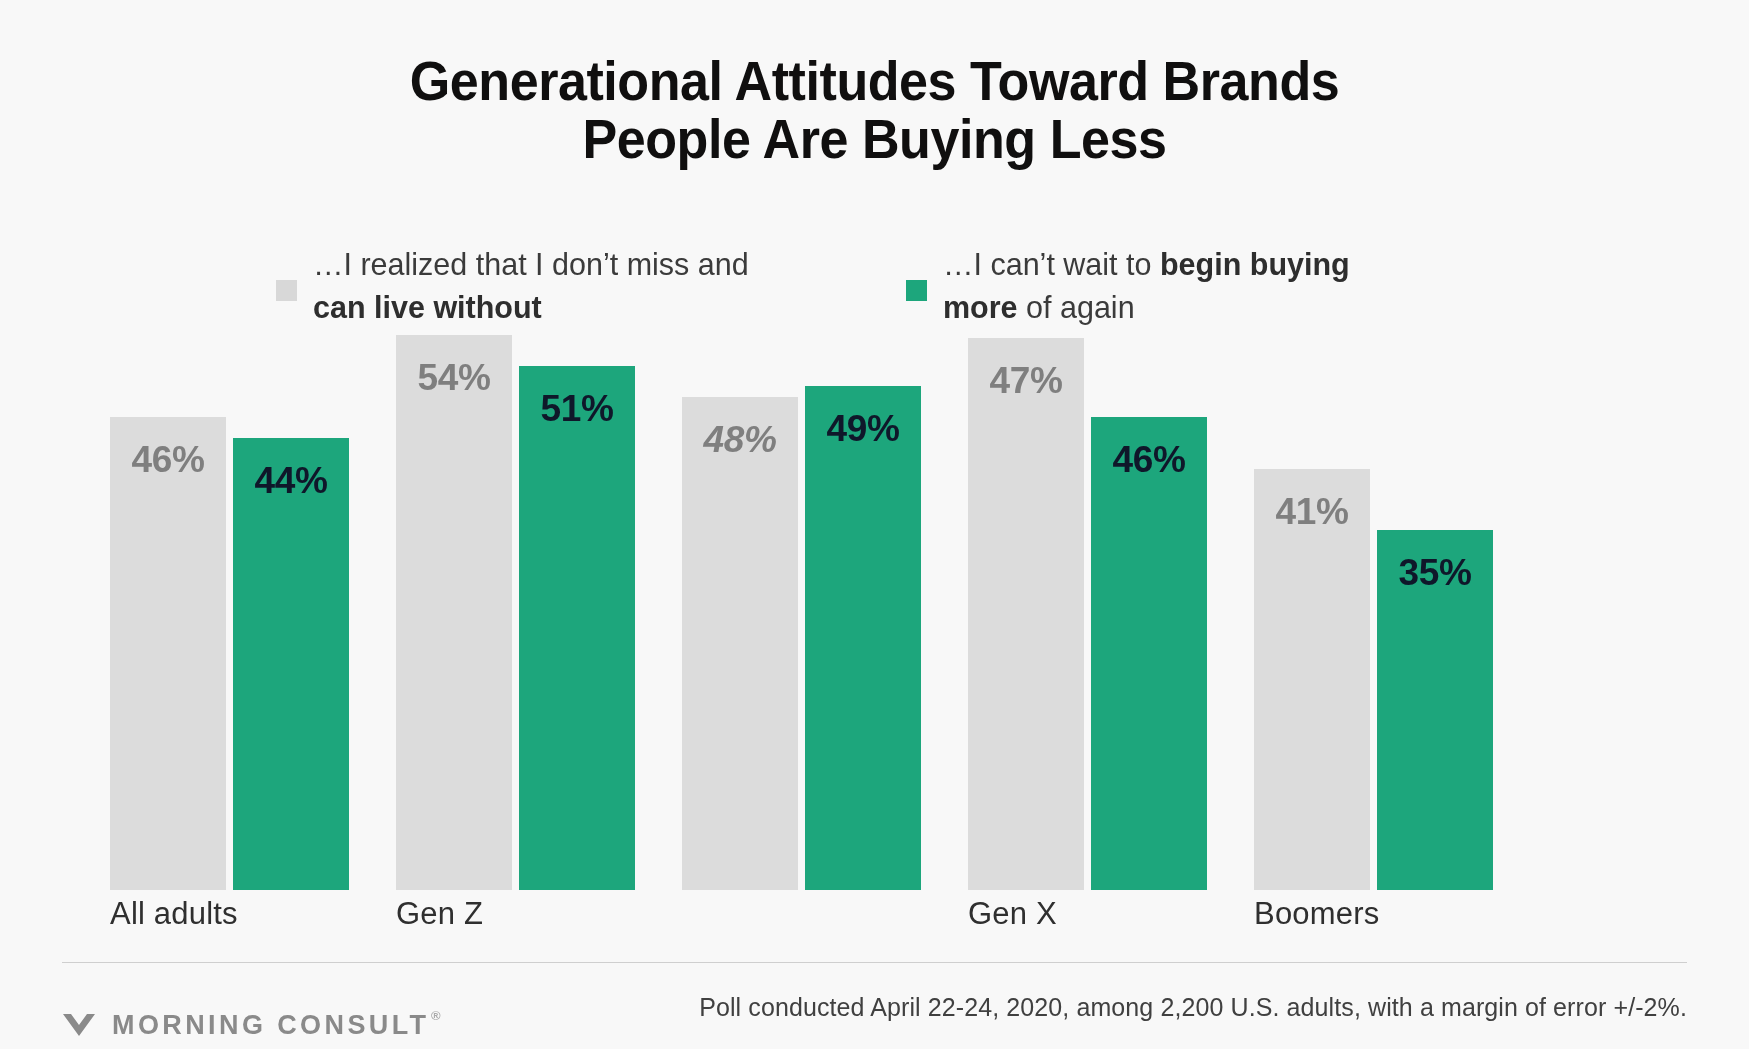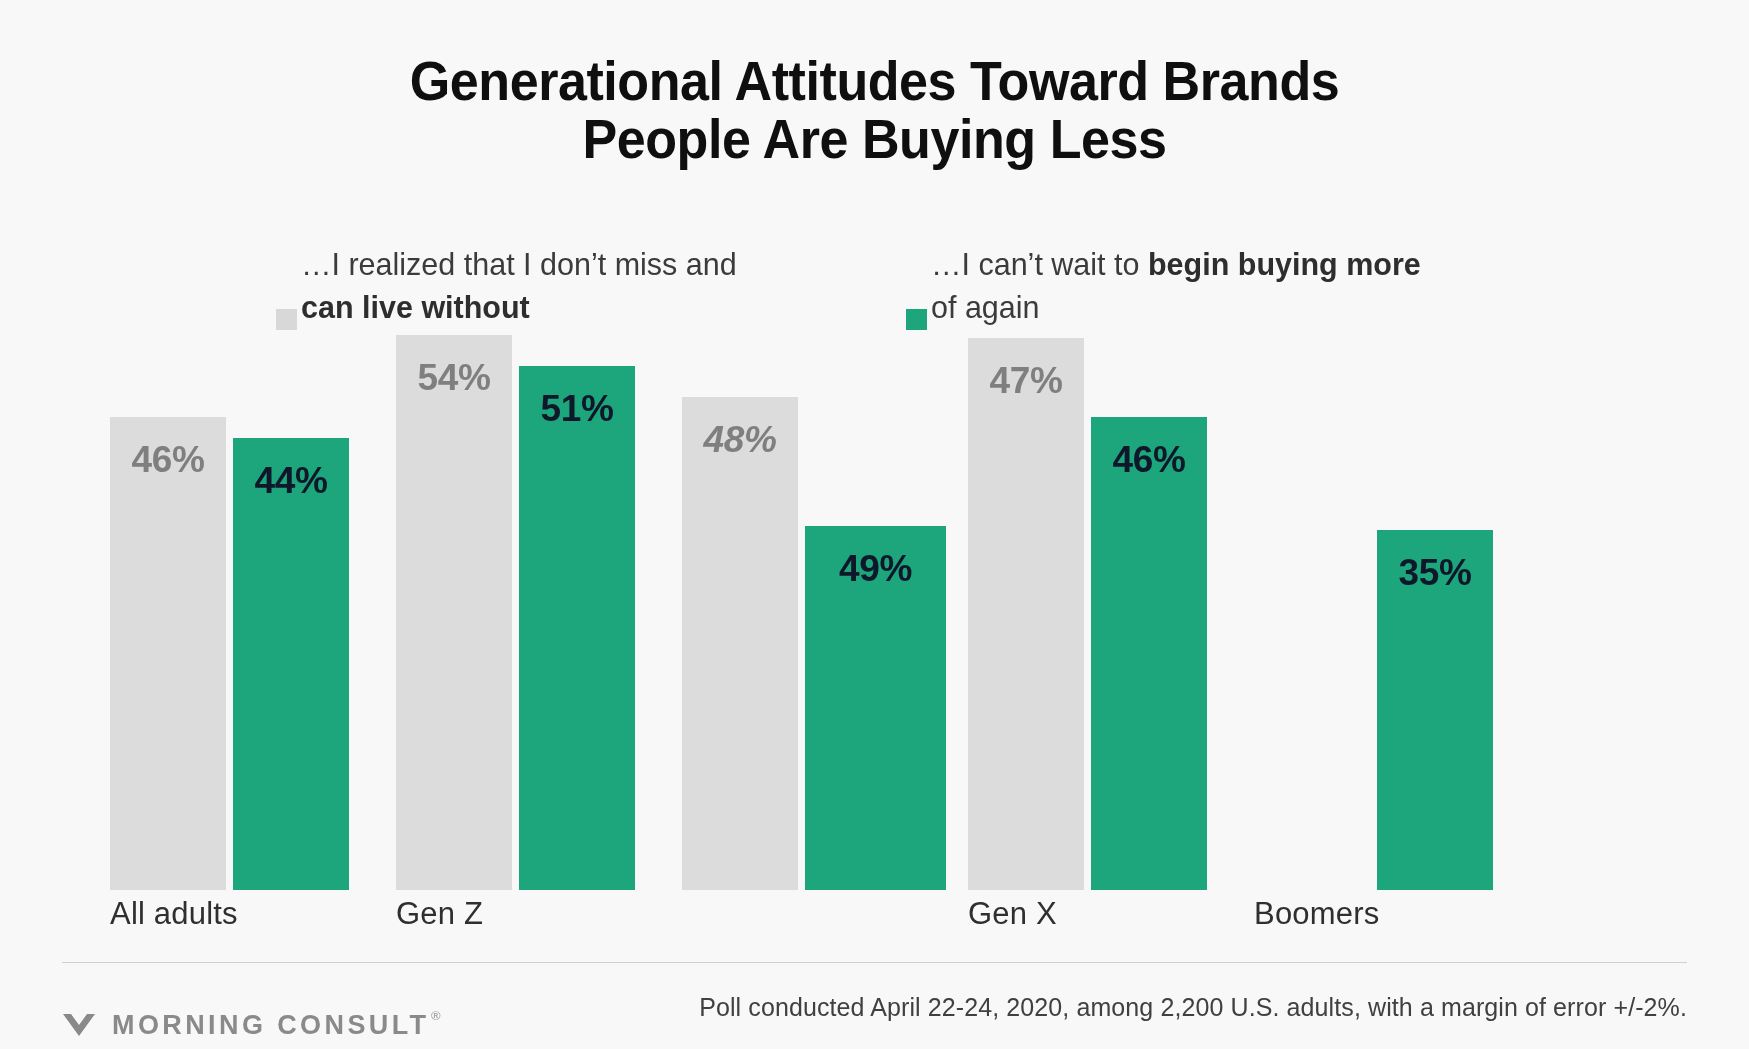--- a/index.html
+++ b/index.html
@@ -44,22 +44,22 @@
   #legend {
     position: absolute;
     top: 243px;
     left: 276px;
     width: 1230px;
     display: flex;
     gap: 110px;
   }
   .legend-item {
     display: flex;
-    align-items: flex-end;
-    gap: 4px;
+    align-items: center;
+    gap: 16px;
     max-width: 520px;
   }
   .legend-swatch {
     width: 21px;
     height: 21px;
     flex: 0 0 21px;
     margin-top: 9px;
   }
   .legend-swatch.gray  { background: #d8d8d8; }
   .legend-swatch.green { background: #1da67c; }
@@ -206,34 +206,37 @@
         </div>
         <div class="bar green" style="height: 524px;">
           <span class="bar-label">51%</span>
         </div>
         <div class="cat-label">Gen Z</div>
       </div>
       <div class="group" style="left: 572px; width: 239px;">
         <div class="bar gray" style="height: 493px; font-style: italic;">
           <span class="bar-label">48%</span>
         </div>
-        <div class="bar green" style="height: 364px; padding-left: 25px;">
+        <div class="bar green" style="height: 504px;">
           <span class="bar-label">49%</span>
         </div>
       </div>
       <div class="group" style="left: 858px; width: 239px;">
         <div class="bar gray" style="height: 552px; text-decoration: underline;">
           <span class="bar-label">47%</span>
         </div>
         <div class="bar green" style="height: 473px;">
           <span class="bar-label">46%</span>
         </div>
         <div class="cat-label">Gen X</div>
       </div>
       <div class="group" style="left: 1144px; width: 239px;">
+        <div class="bar gray" style="height: 421px;">
+          <span class="bar-label">41%</span>
+        </div>
         <div class="bar green" style="height: 360px;">
           <span class="bar-label">35%</span>
         </div>
         <div class="cat-label">Boomers</div>
       </div>
     </div>
 
   <div id="divider"></div>
 
   <div id="footer">

